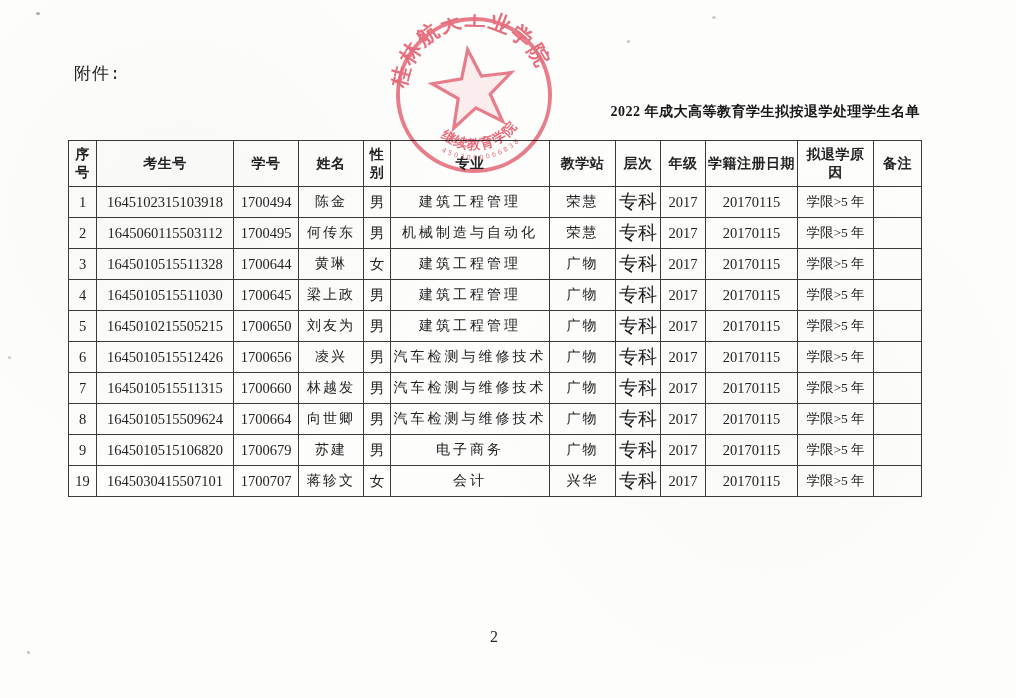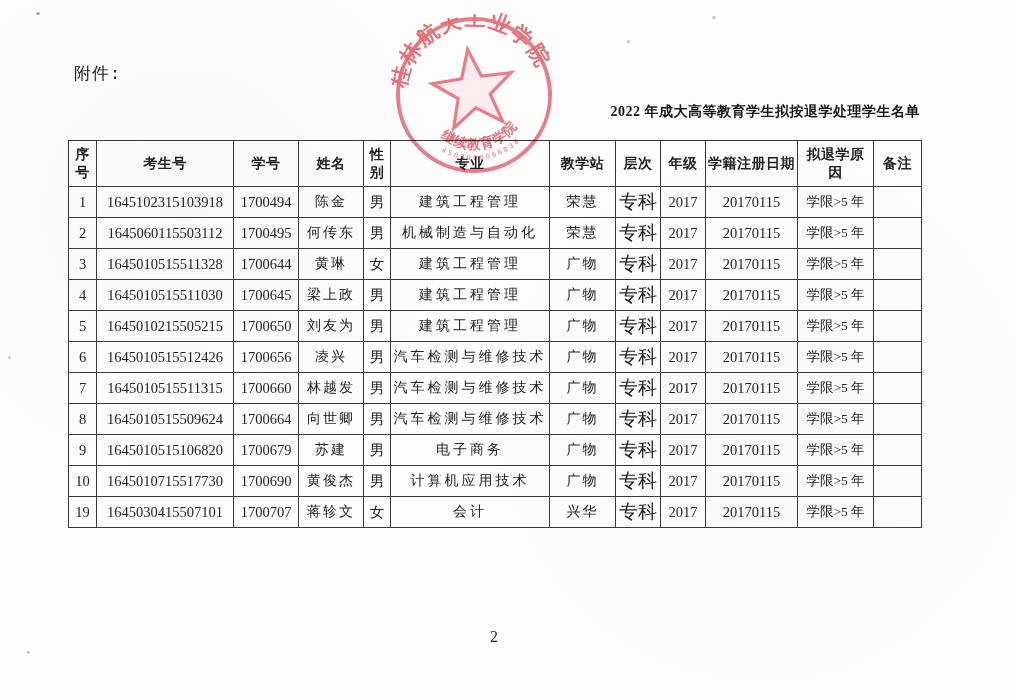--- a/index.html
+++ b/index.html
@@ -260,34 +260,20 @@
             <td class="col4">男</td>
             <td class="col5">电子商务</td>
             <td class="col6">广物</td>
             <td class="col7">专科</td>
             <td class="col8">2017</td>
             <td class="col9">20170115</td>
             <td class="col10">学限&gt;5 年</td>
             <td class="col11"></td>
           </tr>
           <tr>
-            <td class="col0">10</td>
-            <td class="col1">1645010715517730</td>
-            <td class="col2">1700690</td>
-            <td class="col3">黄俊杰</td>
-            <td class="col4">男</td>
-            <td class="col5">计算机应用技术</td>
-            <td class="col6">广物</td>
-            <td class="col7">专科</td>
-            <td class="col8">2017</td>
-            <td class="col9">20170115</td>
-            <td class="col10">学限&gt;5 年</td>
-            <td class="col11"></td>
-          </tr>
-          <tr>
             <td class="col0">19</td>
             <td class="col1">1645030415507101</td>
             <td class="col2">1700707</td>
             <td class="col3">蒋轸文</td>
             <td class="col4">女</td>
             <td class="col5">会计</td>
             <td class="col6">兴华</td>
             <td class="col7">专科</td>
             <td class="col8">2017</td>
             <td class="col9">20170115</td>

